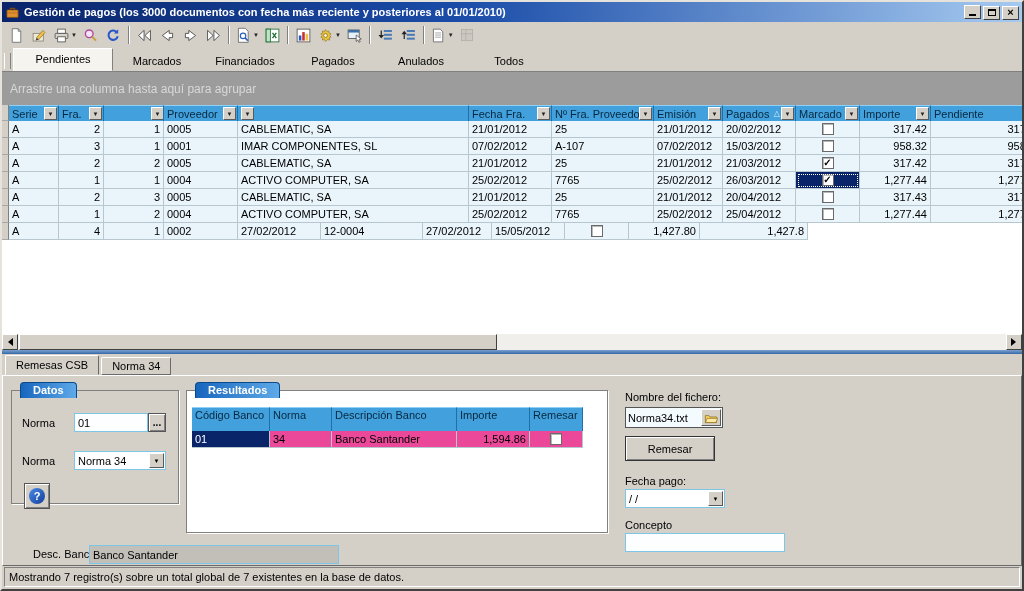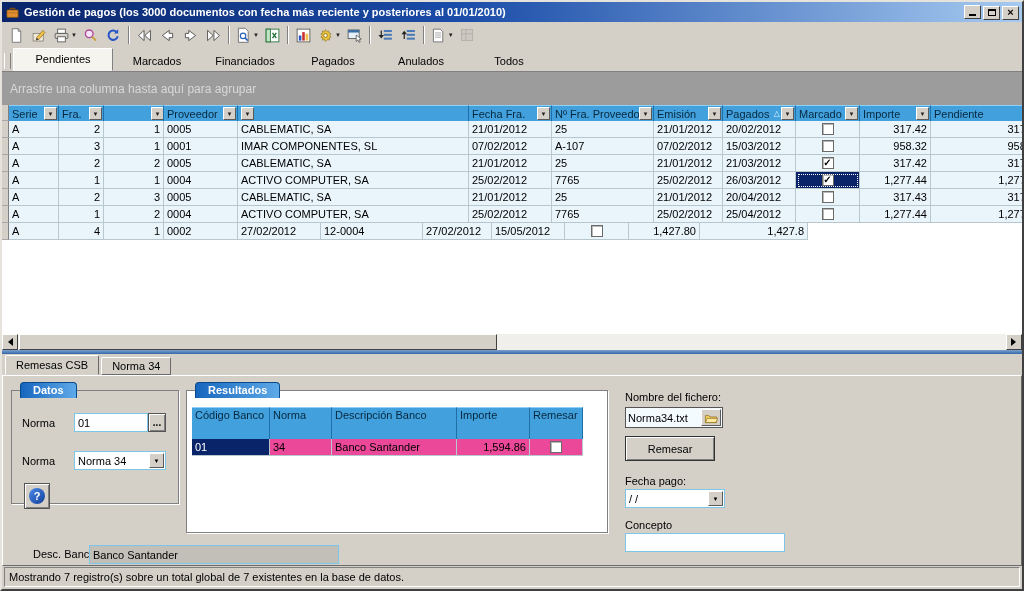--- a/index.html
+++ b/index.html
@@ -97,21 +97,21 @@
   .combo{position:absolute;height:19px;border:1px solid #7ec6e8;background:#fff;display:flex;align-items:center}
   .comboval{flex:1;padding:0 3px;overflow:hidden;white-space:nowrap}
   .cdd{flex:0 0 15px;width:15px;height:15px;margin-right:1px;background:#d4d0c8;border:1px solid;
        border-color:#fff #5a5a5a #5a5a5a #fff;display:flex;align-items:center;justify-content:center;font-size:6px}
   .helpbtn{position:absolute;width:26px;height:26px;background:#d4d0c8;border:1px solid #555;
            box-shadow:inset 1px 1px 0 #fff,inset -1px -1px 0 #808080;display:flex;align-items:center;justify-content:center}
   .helpico{width:16px;height:16px;border-radius:50%;background:linear-gradient(135deg,#4a8ae8,#123f9a);
            color:#fff;font-weight:bold;font-size:11px;display:flex;align-items:center;justify-content:center}
   .rtable{position:absolute;left:5px;top:16px}
   .rhead,.rrow{display:flex}
-  .rhc{flex:0 0 auto;height:32px;background:#42a0dc;border-right:1px solid #1f6fa8;border-top:1px solid #8fd0f6;
+  .rhc{flex:0 0 auto;height:24px;background:#42a0dc;border-right:1px solid #1f6fa8;border-top:1px solid #8fd0f6;
        padding:0 3px;line-height:15px;color:#06283f;overflow:hidden;white-space:nowrap}
   .rc{flex:0 0 auto;height:17px;line-height:16px;padding:0 3px;background:#ec4899;
       border-right:1px solid #b8c6ce;border-bottom:1px solid #b8c6ce;overflow:hidden;white-space:nowrap}
   .rc.r{text-align:right}
   .rc.c{display:flex;align-items:center;justify-content:center;padding:0}
   .rc.sel{background:#0a246a;color:#fff}
   .filewrap{position:absolute;left:622px;top:31px;width:98px;height:21px;border:1px solid #555;
             background:#f4fbff;display:flex;align-items:center}
   .fileinput{flex:1;border:none;background:#f4fbff;padding:0 2px;font:11px "Liberation Sans",sans-serif;min-width:0}
   .folderbtn{flex:0 0 20px;height:17px;margin-right:1px;background:#d4d0c8;border:1px solid;

